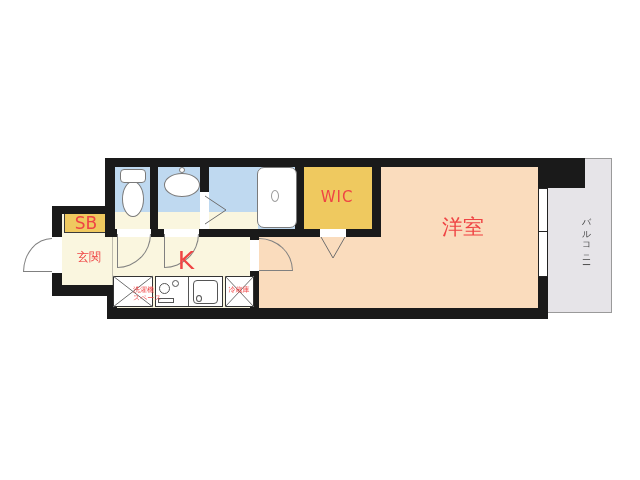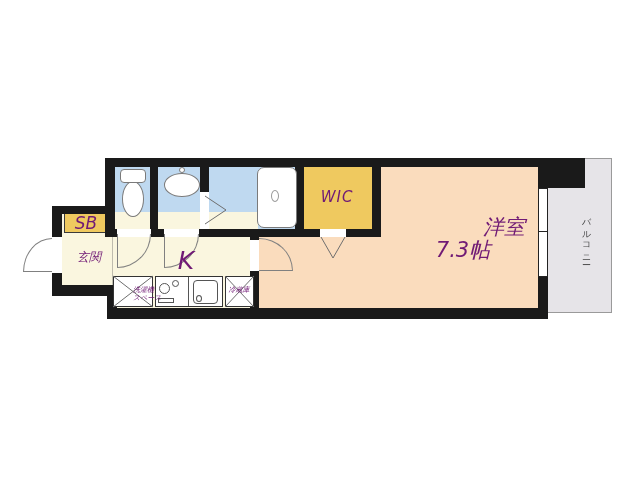--- a/index.html
+++ b/index.html
@@ -2,21 +2,21 @@
 <html style="--wall: #1a1a1a; --blue: #bfd9f0; --cream: #faf6df; --peach: #fadcbd; --yellow: #efc95f; --gray: #e6e4e8; --line: #808080;"><head>
 <meta charset="utf-8">
 <style>
   html,body{margin:0;padding:0;background:#fff;}
   body{width:640px;height:480px;font-family:"DejaVu Sans",sans-serif;}
   #plan{position:relative;width:640px;height:480px;background:#fff;overflow:hidden;}
   #plan *{position:absolute;box-sizing:border-box;}
   .floor{border:none;}
   .wall{background:var(--wall);}
   .gap{background:#fff;}
-  .lbl{transform:translate(-50%,-50%);white-space:nowrap;color:#701a75;line-height:1.1;text-align:right;font-style:italic;}
+  .lbl{transform:translate(-50%,-50%);white-space:nowrap;color:#ef4444;line-height:1.1;text-align:right;}
   .arc{background:transparent;}
   .arc-br{border-right:1px solid var(--line);border-bottom:1px solid var(--line);
           border-left:1px solid var(--line);border-bottom-right-radius:100% 100%;}
   .arc-tr{border-top:1px solid var(--line);border-right:1px solid var(--line);
           border-bottom:1px solid var(--line);border-top-right-radius:100% 100%;}
   .arc-tl{border-top:1px solid var(--line);border-left:1px solid var(--line);
           border-bottom:1px solid var(--line);border-top-left-radius:100% 100%;}
   .fx{background:#fff;border:1px solid #7a7a7a;}
   .box{background:#fff;border:1px solid #333;}
   .vtext{writing-mode:vertical-rl;transform:translate(-50%,-50%);color:#444;letter-spacing:2px;}
@@ -99,22 +99,21 @@
       <path d="M225,276 L254,307 M254,276 L225,307"></path>
       <path d="M321,237 L333,258 L345,237"></path>
       <path d="M205,196 L226,210 L205,224"></path>
     </g>
   </svg>
 
   <div class="lbl" style="left:86px;top:223px;font-size:17px;">SB</div>
   <div class="lbl" style="left:89px;top:258px;font-size:12px;">玄関</div>
   <div class="lbl" style="left:186px;top:261px;font-size:25px;">K</div>
   <div class="lbl" style="left:337px;top:197px;font-size:15px;letter-spacing:1px;">WIC</div>
-  <div class="lbl" style="left:463px;top:228px;font-size:21px;margin-left:41px;">洋室</div>
-  <div class="lbl" style="left:463px;top:251px;font-size:21px;">7.3帖</div>
+  <div class="lbl" style="left:463px;top:228px;font-size:21px;">洋室</div>
   <div class="vtext" style="left:586px;top:237px;font-size:9px;">バルコニー</div>
   <div class="lbl" style="left:133px;top:291px;font-size:7px;">
     <span>洗濯機</span>
       <br>
     <span>スペース</span>
   </div>
   <div class="lbl" style="left:239px;top:291px;font-size:7px;">冷蔵庫</div>
 
 </div>
 

